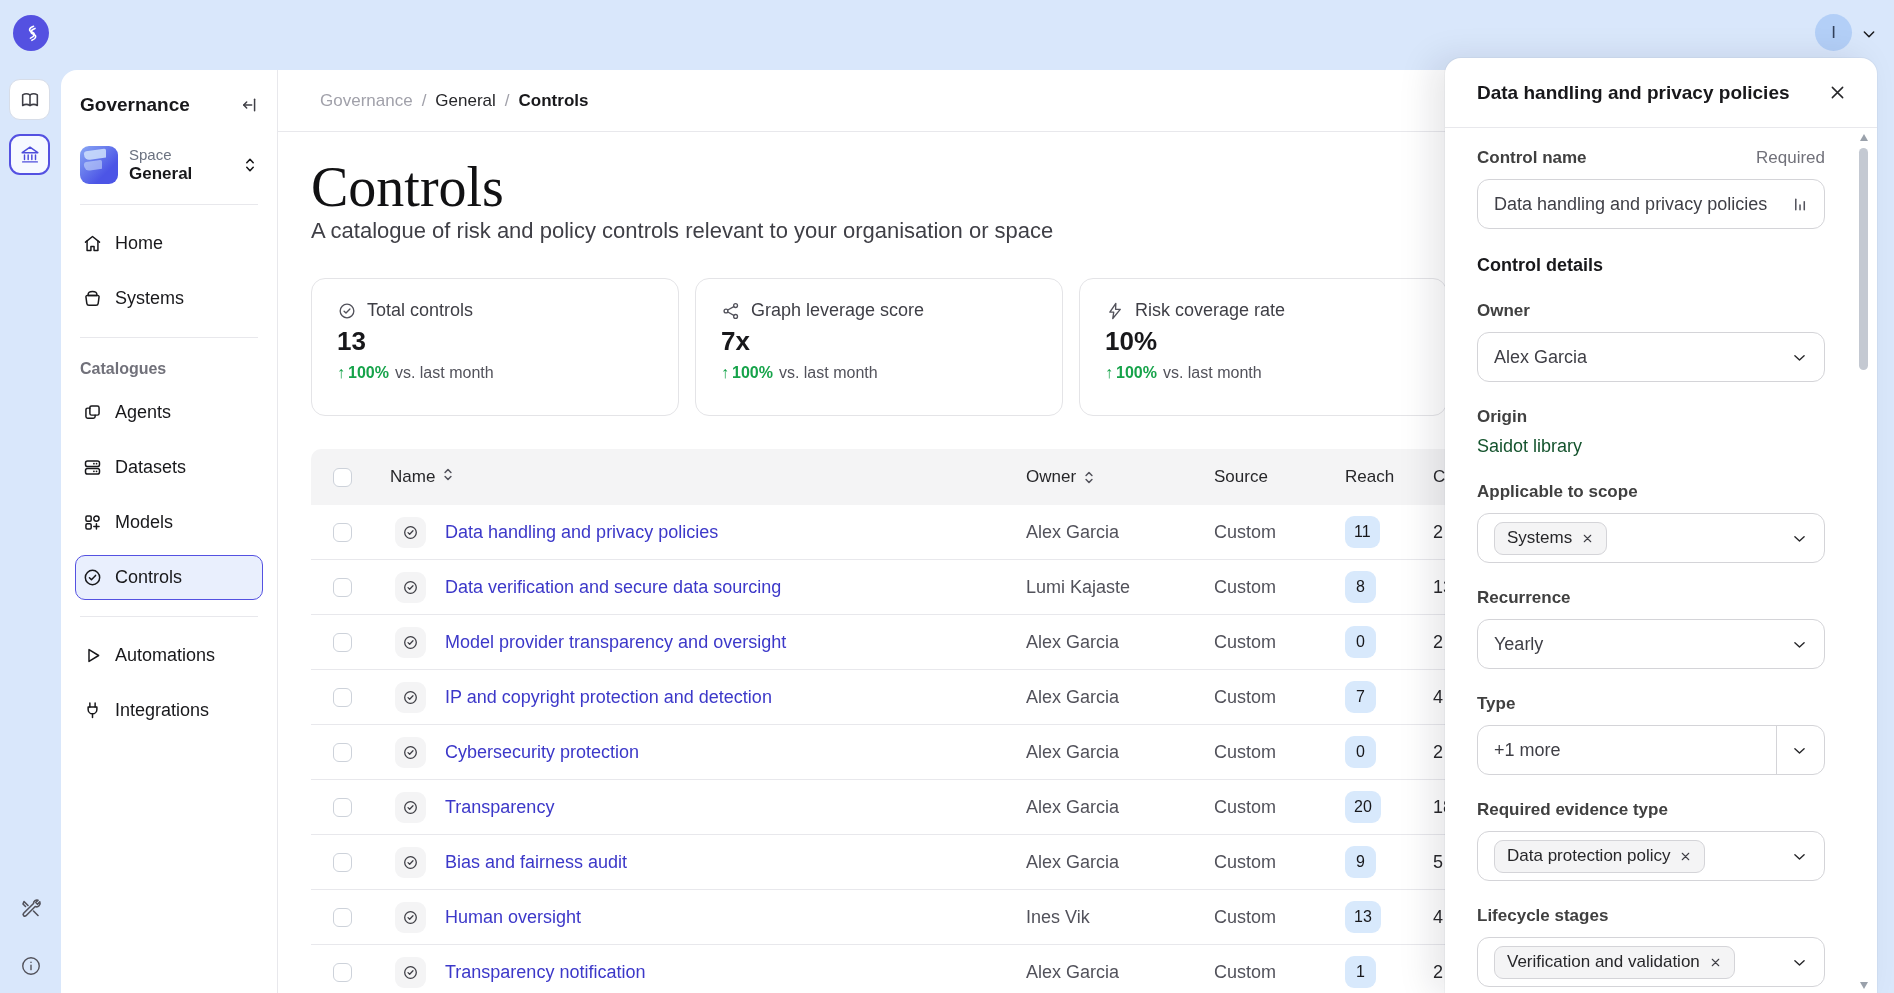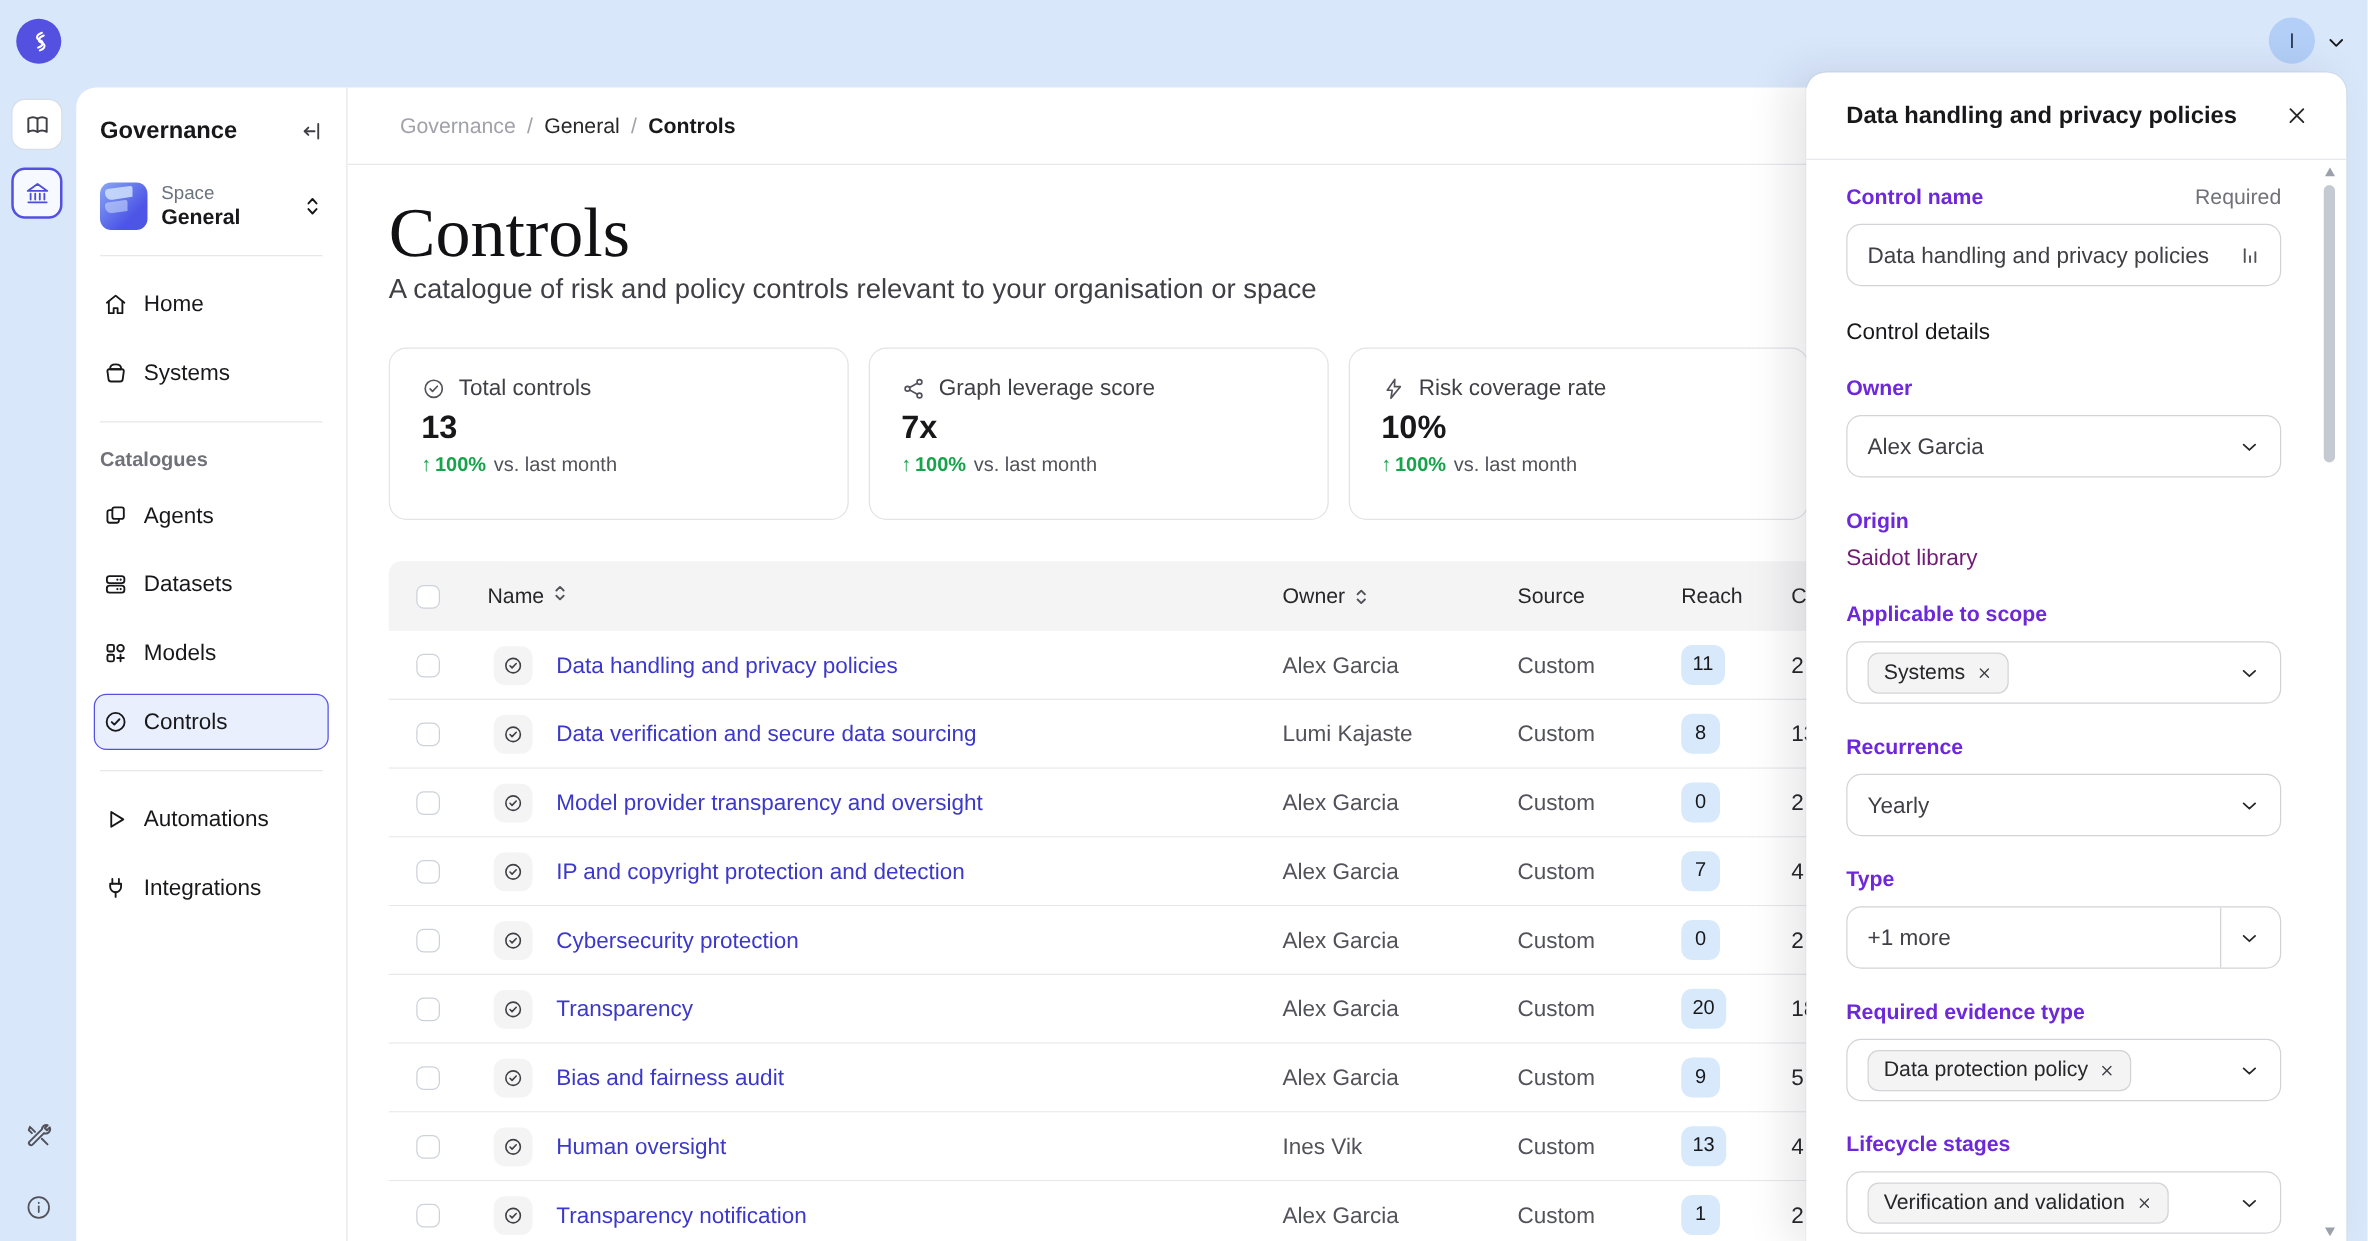--- a/index.html
+++ b/index.html
@@ -96,36 +96,36 @@
   .cell-extra { font-size:18px; color:#27272a; white-space:nowrap; overflow:hidden; }
 
   
   .panel { position:absolute; right:17px; top:58px; bottom:0; width:432px; background:#fff;
            border-radius:16px 16px 0 0; box-shadow:-14px 0 34px rgba(15,23,42,.10), 0 0 0 1px rgba(15,23,42,.03); }
   .panel-head { height:70px; display:flex; align-items:center; justify-content:space-between;
                 padding:0 30px 0 32px; border-bottom:1px solid #e8e8ec; }
   .panel-title { font-size:19px; font-weight:700; color:#18181b; }
   .close-btn { display:flex; color:#27272a; }
   .panel-body { position:relative; padding:20px 52px 0 32px; height:calc(100% - 70px); overflow:hidden; }
-  .fld-label { font-size:17px; font-weight:600; color:#6d28d9; }
+  .fld-label { font-size:17px; font-weight:600; color:#404040; }
   .fld-row { display:flex; align-items:center; justify-content:space-between; }
   .req { font-size:17px; color:#71717a; font-weight:400; }
   .input, .select { margin-top:11px; height:50px; border:1.4px solid #d4d4d8; border-radius:12px;
                     display:flex; align-items:center; padding:0 16px; font-size:18px; color:#3f3f46; background:#fff; }
   .input { justify-content:space-between; }
   .select { justify-content:space-between; }
   .select .chev { color:#27272a; display:flex; }
   .select.split .chev-wrap { border-left:1px solid #d4d4d8; padding-left:14px; margin-left:10px;
                              align-self:stretch; display:flex; align-items:center; }
   .chip { display:inline-flex; align-items:center; gap:9px; height:33px; padding:0 12px; border:1px solid #d4d4d8;
           border-radius:9px; background:#f4f4f5; font-size:17px; color:#27272a; }
   .chip .x { display:flex; color:#3f3f46; }
-  .sect-title { margin-top:26px; font-size:18px; font-weight:400; color:#18181b; }
+  .sect-title { margin-top:26px; font-size:18px; font-weight:700; color:#18181b; }
   .group { margin-top:25px; }
-  .origin-val { margin-top:9px; font-size:18px; color:#701a75; }
+  .origin-val { margin-top:9px; font-size:18px; color:#14532d; }
 
   
   .pscroll { position:absolute; top:76px; bottom:4px; right:8px; width:10px; }
   .ps-up { position:absolute; top:0; left:1px; width:0; height:0; border-left:4.5px solid transparent;
            border-right:4.5px solid transparent; border-bottom:7px solid #9aa1ab; }
   .ps-down { position:absolute; bottom:0; left:1px; width:0; height:0; border-left:4.5px solid transparent;
              border-right:4.5px solid transparent; border-top:7px solid #9aa1ab; }
   .ps-thumb { position:absolute; top:14px; left:0; width:9px; height:222px; border-radius:5px; background:#c4c9d2; }
 
   svg { display:block; }

